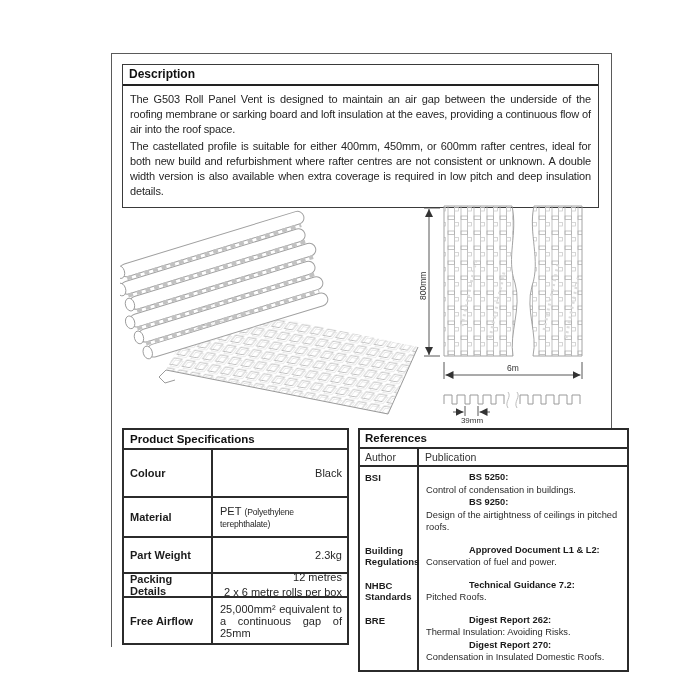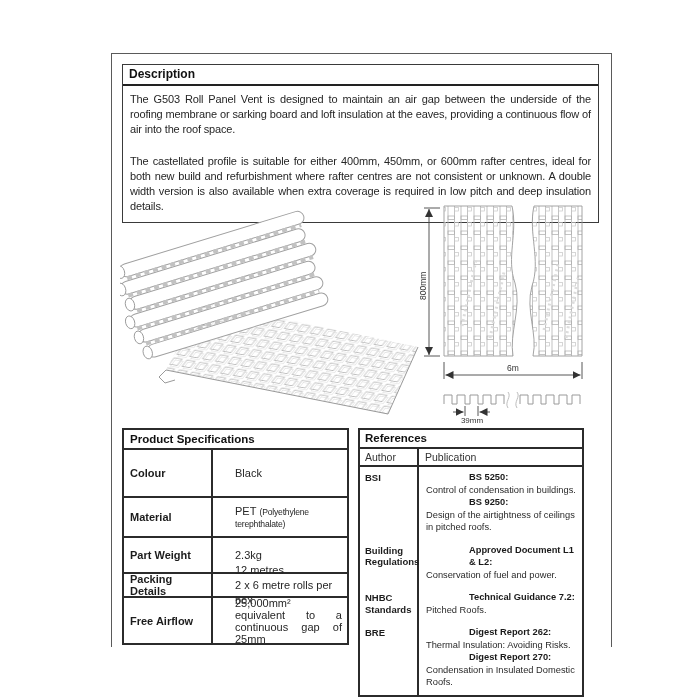--- a/index.html
+++ b/index.html
@@ -20,21 +20,21 @@
   }
   .desc-header {
     font-weight:bold; font-size:12px; color:#111;
     padding:2px 6px 3px; border-bottom:2px solid #222;
   }
   .desc-body { padding:6px 7px 8px; }
   .desc-body p {
     font-size:11px; line-height:15px; text-align:justify; color:#262626;
     letter-spacing:-0.15px;
   }
-  .desc-body p + p { margin-top:17px; }
+  .desc-body p + p { margin-top:2px; }
   
   .roll-svg  { position:absolute; left:120px; top:202px; }
   .dim-svg   { position:absolute; left:420px; top:198px; }
   svg text { font-family:"Liberation Sans", sans-serif; }
   
   .spec-table {
     position:absolute; left:122px; top:428px; width:227px;
     border:2px solid #2b2b2b; background:#fff; font-size:11px;
   }
   .spec-header {
@@ -42,31 +42,31 @@
     padding:3px 6px; border-bottom:2px solid #2b2b2b;
   }
   .spec-row { display:flex; border-bottom:2px solid #2b2b2b; }
   .spec-row:last-child { border-bottom:none; }
   .spec-label {
     width:89px; flex:0 0 89px; font-weight:bold; color:#1c1c1c;
     border-right:2px solid #2b2b2b; padding:4px 4px 4px 6px;
     display:flex; align-items:center;
   }
   .spec-value {
-    flex:1; padding:4px 5px 4px 22px; color:#262626;
-    display:flex; flex-direction:column; justify-content:center;
+    flex:1; padding:4px 5px 4px 7px; color:#262626;
+    display:flex; flex-direction:column; justify-content:center;align-items:flex-end;
   }
   .spec-value .just { text-align:justify; }
   .r1 { height:48px; } .r2 { height:40px; } .r3 { height:36px; }
   .r4 { height:24px; } .r5 { height:45px; }
   .small-note { font-size:8.6px; letter-spacing:-0.2px; }
   .vline { display:block; line-height:15px; }
   
   .ref-table {
-    position:absolute; left:358px; top:428px; width:226px;
+    position:absolute; left:358px; top:428px; width:271px;
     border:2px solid #2b2b2b; background:#fff;
   }
   .ref-header {
     font-weight:bold; font-size:11.5px; color:#111;
     padding:2px 5px 3px; border-bottom:2px solid #2b2b2b;
   }
   .ref-cols { display:flex; border-bottom:2px solid #2b2b2b; font-size:10.5px; color:#333; }
   .ref-col-author { width:59px; flex:0 0 59px; border-right:2px solid #2b2b2b; padding:2px 5px; }
   .ref-col-pub { flex:1; padding:2px 6px; }
   .ref-body { display:grid; grid-template-columns:59px 1fr; }

